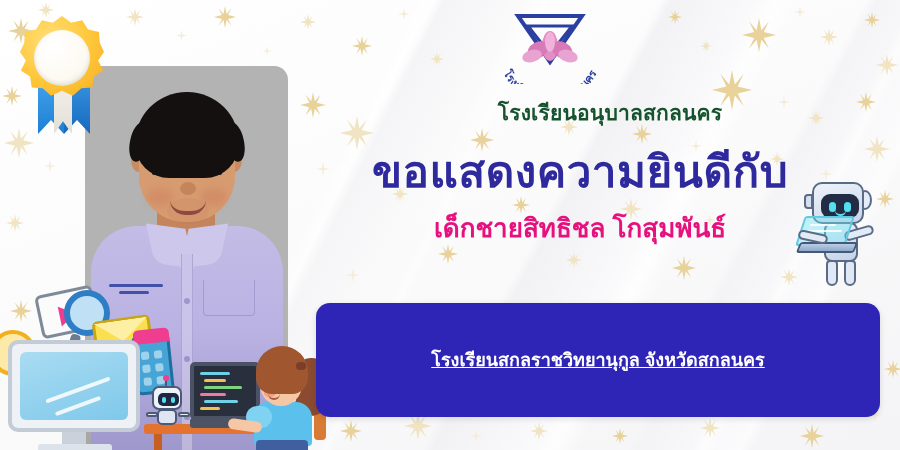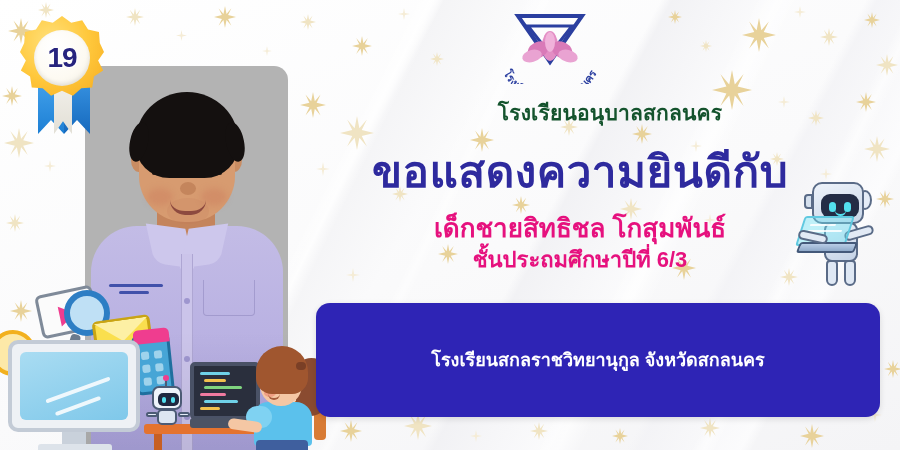--- a/index.html
+++ b/index.html
@@ -174,21 +174,21 @@
     align-items:center; justify-content:center;
     gap:2px;
     box-shadow:0 2px 6px rgba(0,0,0,.12);
   }
   .info-line {
     color:#ffffff; font-weight:bold; white-space:nowrap;
     line-height:1.25;
   }
   .info-line.l1 { font-size:16.5px; }
   .info-line.l2 { font-size:18px; }
-  .info-line.l3 { font-size:18px; }
+  .info-line.l3 { font-size:18px;text-decoration:underline; }
 
   
   #robot-right { position:absolute; left:786px; top:176px; width:108px; height:118px; }
   .rr-head { position:absolute; left:26px; top:6px; width:52px; height:42px;
     background:linear-gradient(160deg,#eef3fa,#c9d6e8); border:2px solid #5a6b87; border-radius:10px; }
   .rr-visor { position:absolute; left:7px; top:10px; width:38px; height:24px;
     background:#232c45; border-radius:9px; }
   .rr-eye { position:absolute; top:8px; width:7px; height:10px; background:#53e0ef; border-radius:4px; }
   .rr-eye.l { left:8px; } .rr-eye.r { right:8px; }
   .rr-smile { position:absolute; left:14px; top:16px; width:11px; height:6px;
@@ -404,21 +404,20 @@
       <div class="p-shadow"></div>
     </div>
   </div>
 
   <div id="badge">
     <div class="ribbon-tail l"></div>
     <div class="ribbon-tail r"></div>
     <div class="ribbon-tail mid"></div>
     <div class="rosette"></div>
     <div class="rosette-inner"></div>
-    <div class="badge-num">19</div>
   </div>
 
   <div id="school-logo">
     <svg class="logo-arc" viewBox="0 0 132 78">
 
       <path d="M34 10 L98 10 L66 56 Z" fill="none" stroke="#2b3fa0" stroke-width="4"></path>
       <path d="M44 20 L88 20 L66 48 Z" fill="none" stroke="#2b3fa0" stroke-width="3"></path>
 
       <ellipse cx="66" cy="40" rx="8" ry="15" fill="#e38ec4"></ellipse>
       <ellipse cx="54" cy="44" rx="11" ry="8" fill="#d97ab8" transform="rotate(-28 54 44)"></ellipse>
@@ -432,21 +431,20 @@
       </defs>
       <text font-family="DejaVu Sans, sans-serif" font-size="11" font-weight="bold" fill="#2b3fa0">
         <textPath href="#arcpath" startOffset="50%" text-anchor="middle">โรงเรียนอนุบาลสกลนคร</textPath>
       </text>
     </svg>
   </div>
 
   <div id="school-name">โรงเรียนอนุบาลสกลนคร</div>
   <div id="congrats-headline">ขอแสดงความยินดีกับ</div>
   <div id="student-name">เด็กชายสิทธิชล โกสุมพันธ์</div>
-  <div id="student-class">ชั้นประถมศึกษาปีที่ 6/3</div>
 
   <div id="robot-right">
     <div class="rr-leg l"></div>
     <div class="rr-leg r"></div>
     <div class="rr-body"></div>
     <div class="rr-earL"></div>
     <div class="rr-earR"></div>
     <div class="rr-head">
       <div class="rr-visor">
         <div class="rr-eye l"></div>

